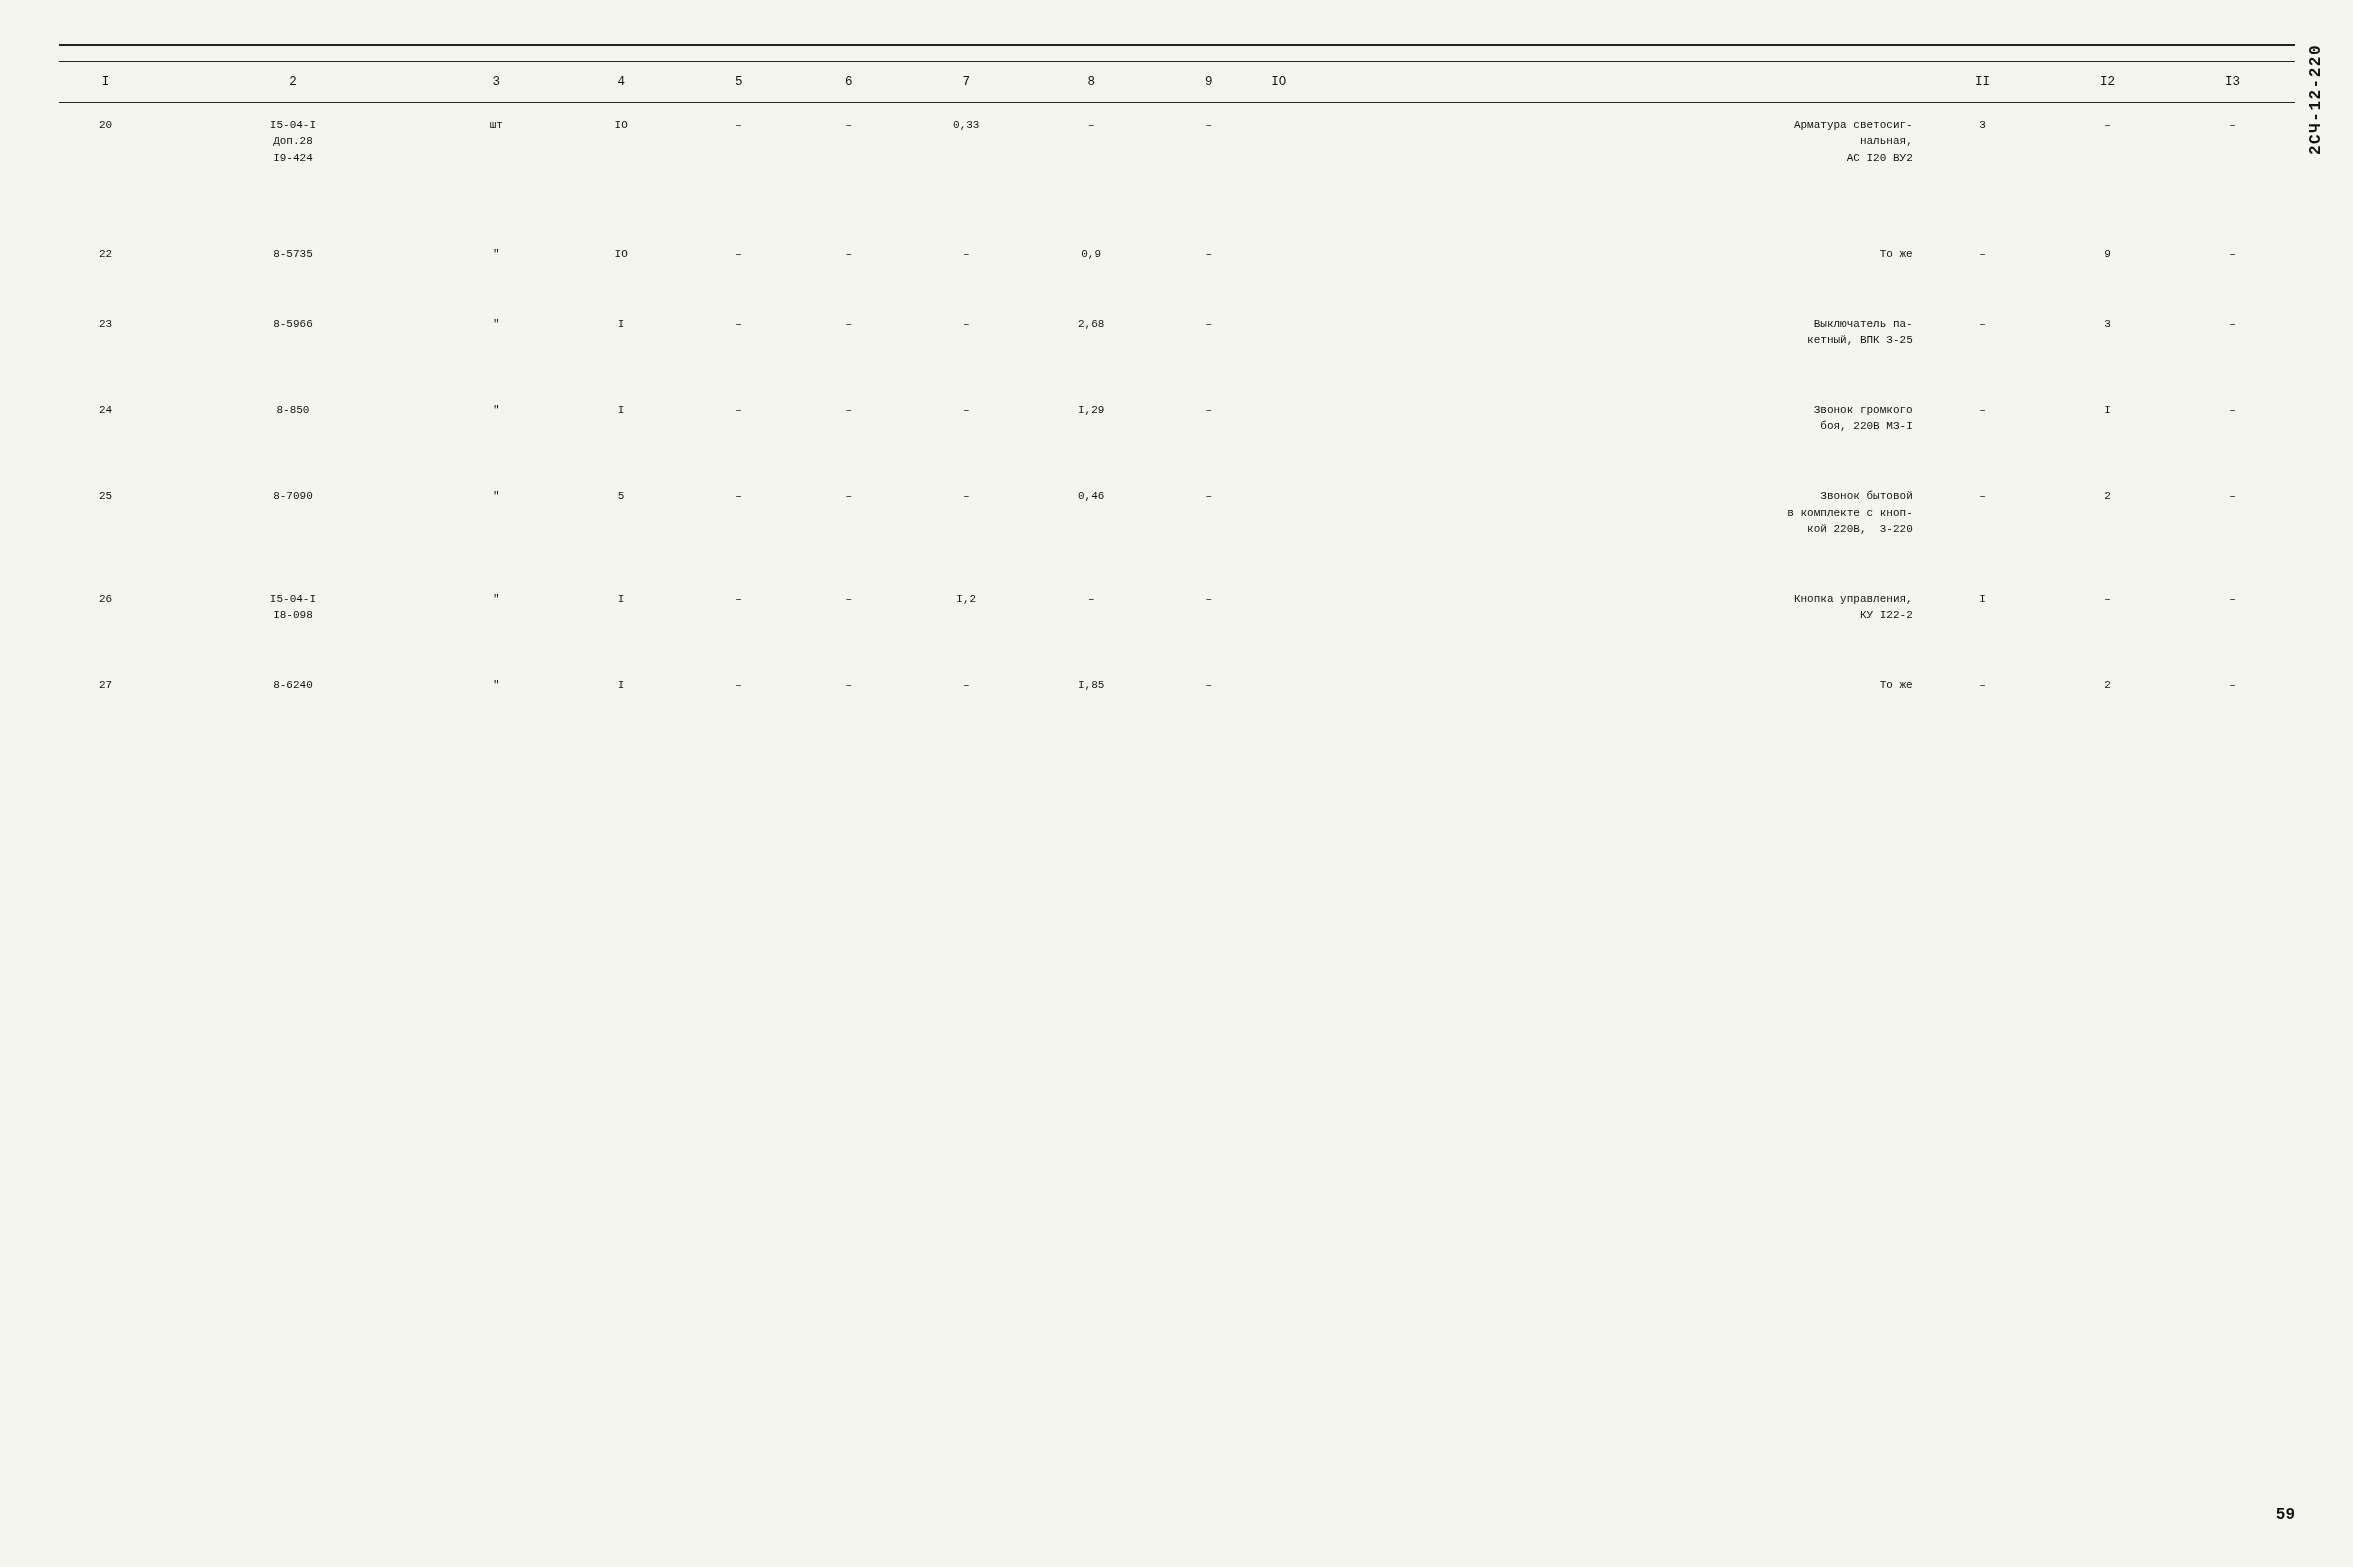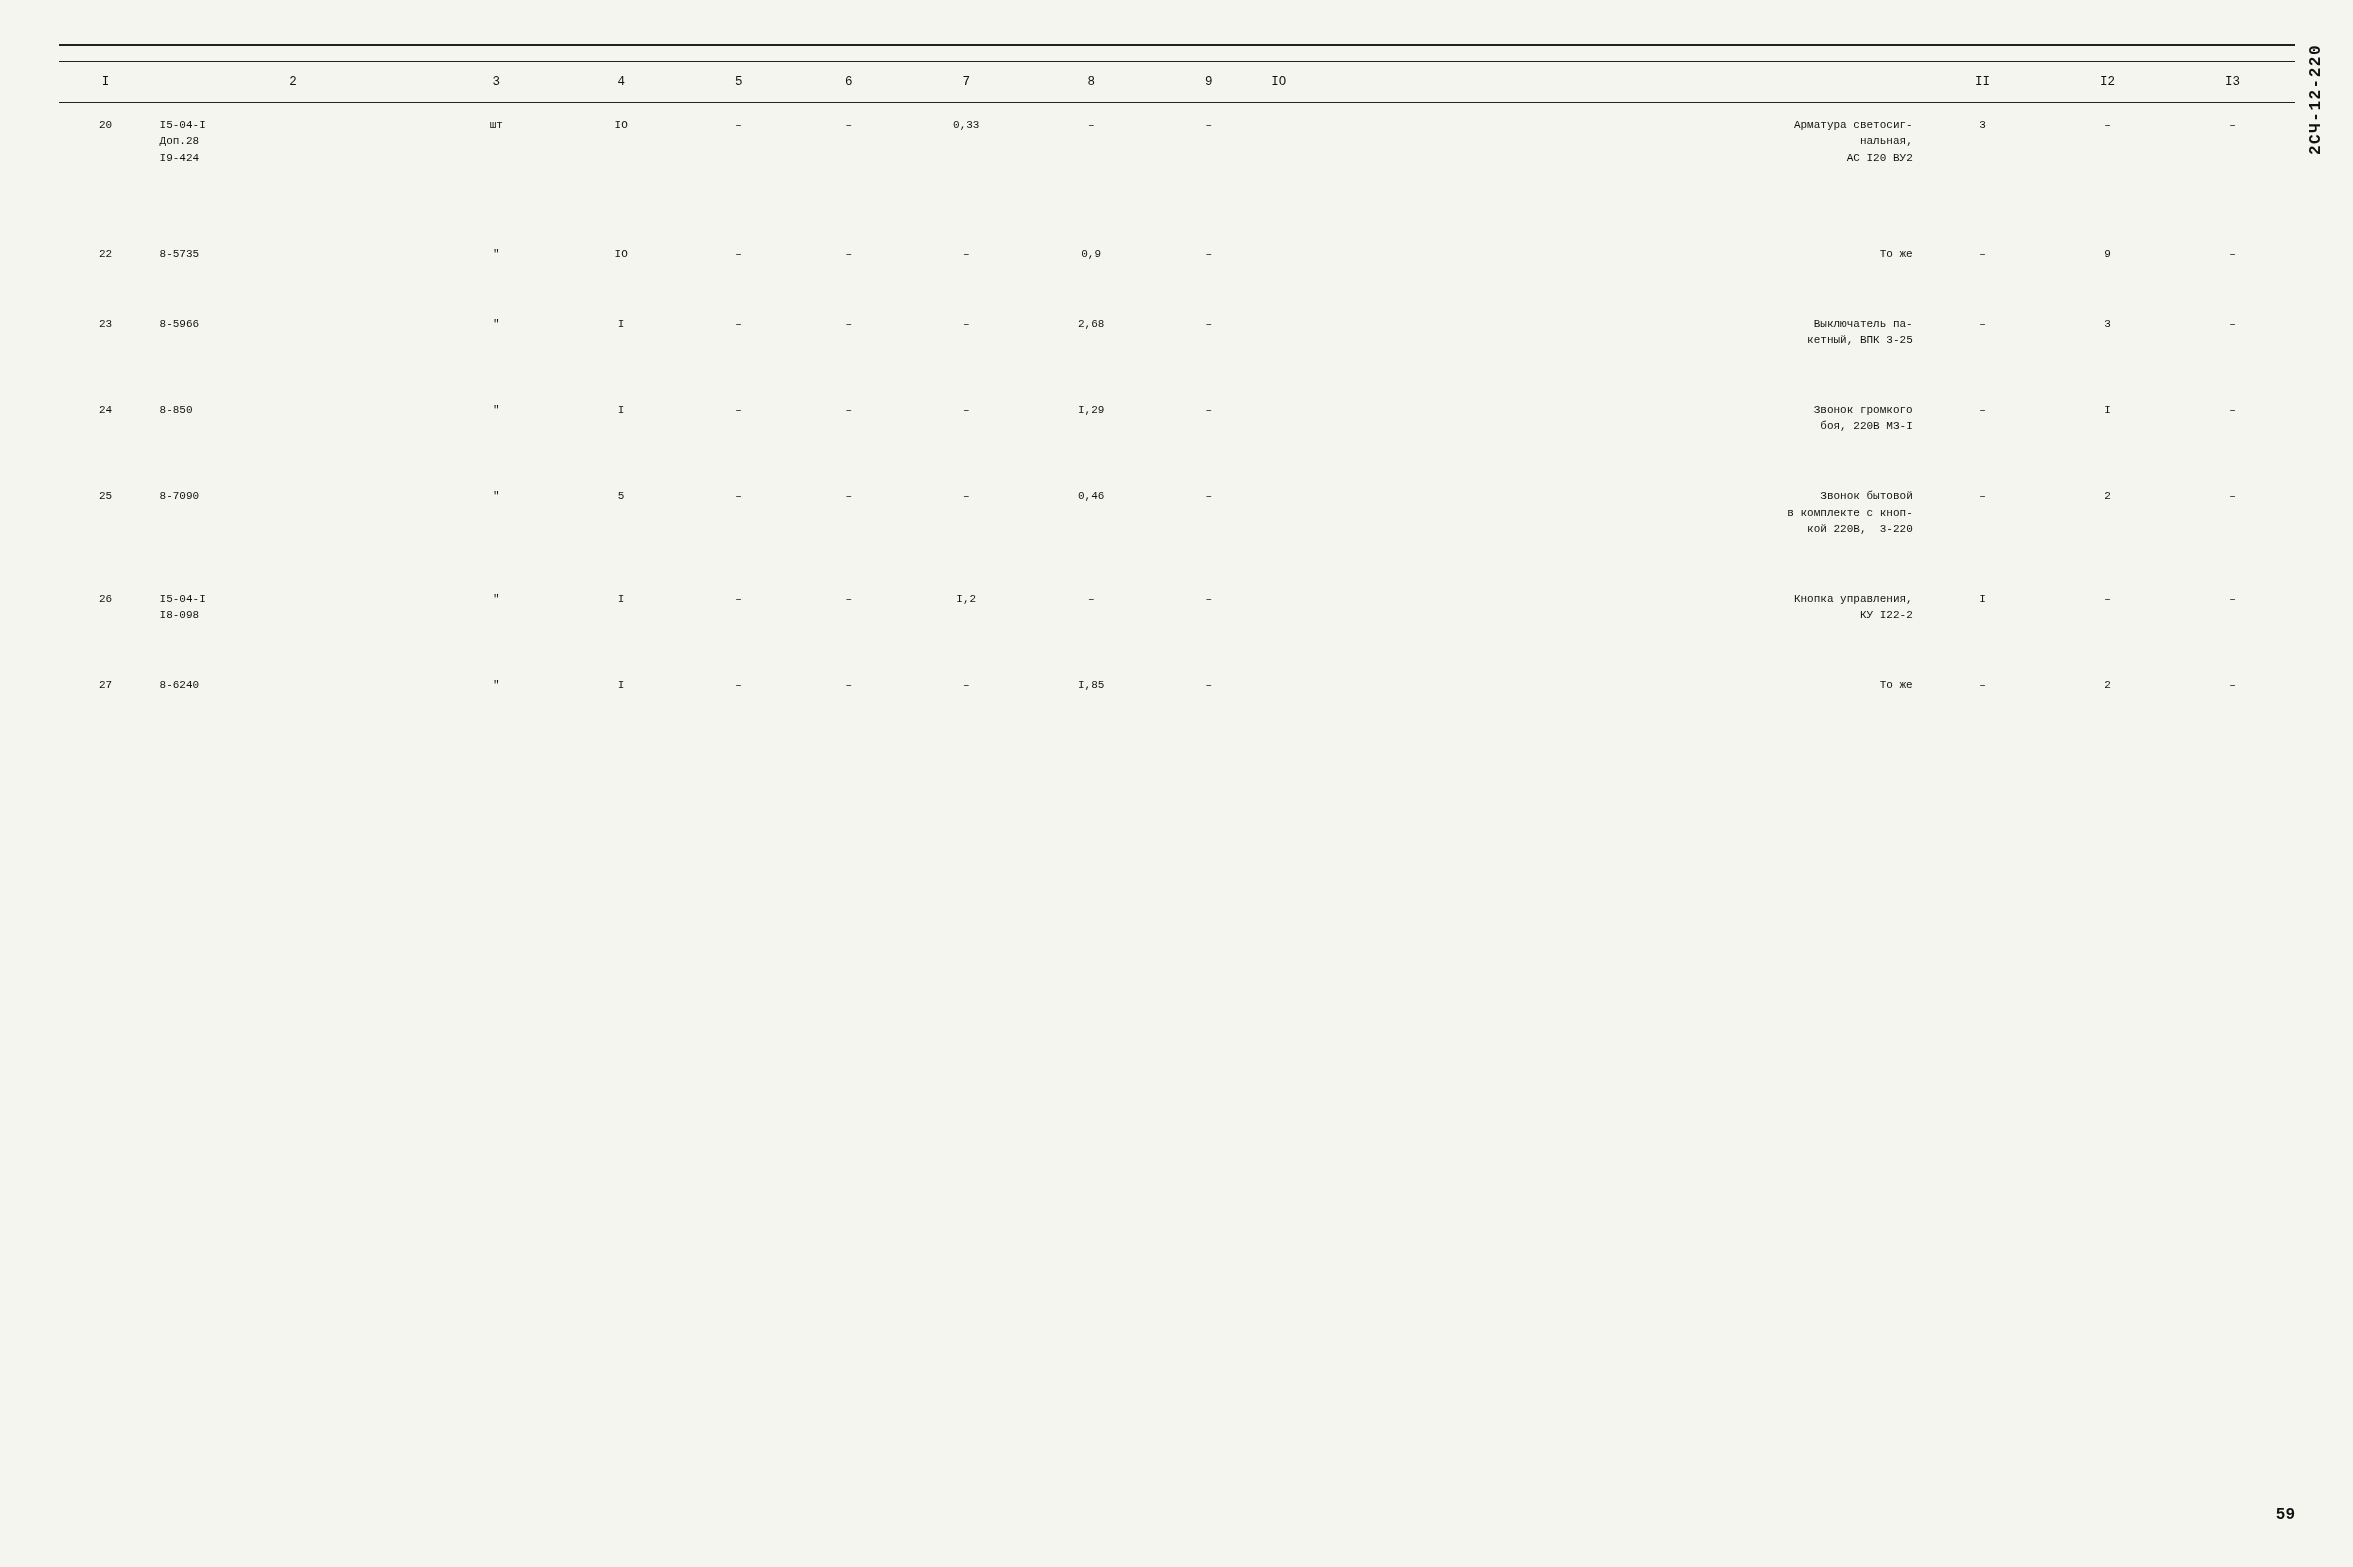--- a/index.html
+++ b/index.html
@@ -66,21 +66,21 @@
     .col-5 { width: 52px; }
     .col-6 { width: 52px; }
     .col-7 { width: 59px; }
     .col-8 { width: 59px; }
     .col-9 { width: 52px; }
     .col-10 { width: 310px; text-align: left; }
     .col-11 { width: 59px; }
     .col-12 { width: 59px; }
     .col-13 { width: 59px; }
 
-    .col-2-cell { text-align: left; margin-left: 46px; }
+    .col-2-cell { text-align: center; margin-left: 46px; }
     .col-10-cell { text-align: right; line-height: 1.5; }
 
     .top-border {
       border-top: 2.2px solid #222;
     }
 
     .spacer-row td {
       height: 14.8px;
     }
   </style>

